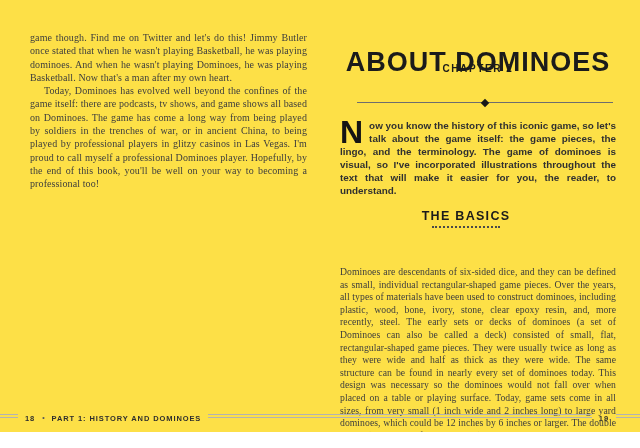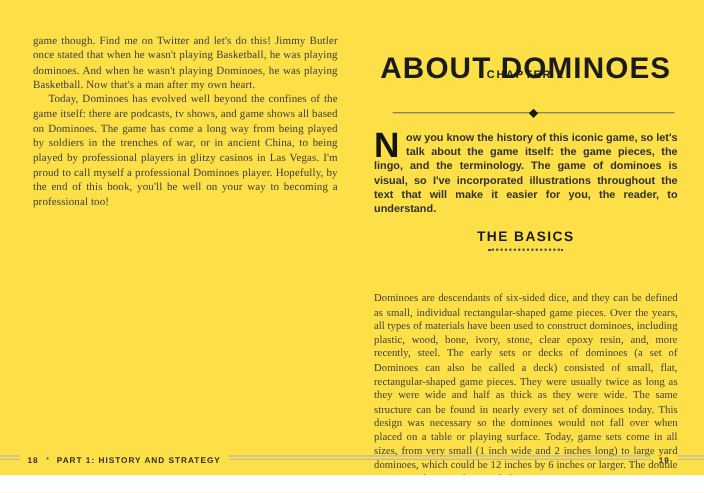--- a/index.html
+++ b/index.html
@@ -45,21 +45,21 @@
     font-family:"Liberation Sans","DejaVu Sans",sans-serif;
     font-size:9.9px; font-weight:700; line-height:13.1px;
     color:#303030; text-align:justify;
   }
   .dropcap {
     float:left; font-size:32px; line-height:25px; font-weight:900;
     color:#141414; margin:1px 6px 0 0;
     font-family:"Liberation Sans","DejaVu Sans",sans-serif;
   }
   .section-heading-wrap {
-    position:absolute; left:340px; top:206px; width:276px; text-align:center;
+    position:absolute; left:328px; top:206px; width:276px; text-align:center;
   }
   .section-heading-wrap h2 {
     margin:0; display:inline-block;
     font-family:"Liberation Sans","DejaVu Sans",sans-serif;
     font-size:12.5px; font-weight:900; letter-spacing:1.3px; color:#1b1b1b;
   }
   .dotted-underline {
     width:68px; height:0; margin:2px auto 0;
     border-top:2px dotted #4a4a4a;
   }
@@ -119,19 +119,19 @@
       <div class="dotted-underline"></div>
     </div>
 
     <div class="body-text">Dominoes are descendants of six-sided dice, and they can be defined as small, individual rectangular-shaped game pieces. Over the years, all types of materials have been used to construct dominoes, including plastic, wood, bone, ivory, stone, clear epoxy resin, and, more recently, steel. The early sets or decks of dominoes (a set of Dominoes can also be called a deck) consisted of small, flat, rectangular-shaped game pieces. They were usually twice as long as they were wide and half as thick as they were wide. The same structure can be found in nearly every set of dominoes today. This design was necessary so the dominoes would not fall over when placed on a table or playing surface. Today, game sets come in all sizes, from very small (1 inch wide and 2 inches long) to large yard dominoes, which could be 12 inches by 6 inches or larger. The double six set (as shown in figure A below)</div>
   </section>
 
   <footer class="footer">
     <span class="rule start"></span>
     <span class="footer-text">18</span>
     <span class="footer-text bullet">•</span>
-    <span class="footer-text">PART 1: HISTORY AND STRATEGY</span>
+    <span class="footer-text">PART 1: HISTORY AND DOMINOES</span>
     <span class="rule mid"></span>
     <span class="footer-text">19</span>
     <span class="rule end"></span>
   </footer>
 
 </div>
 
 </body></html>

